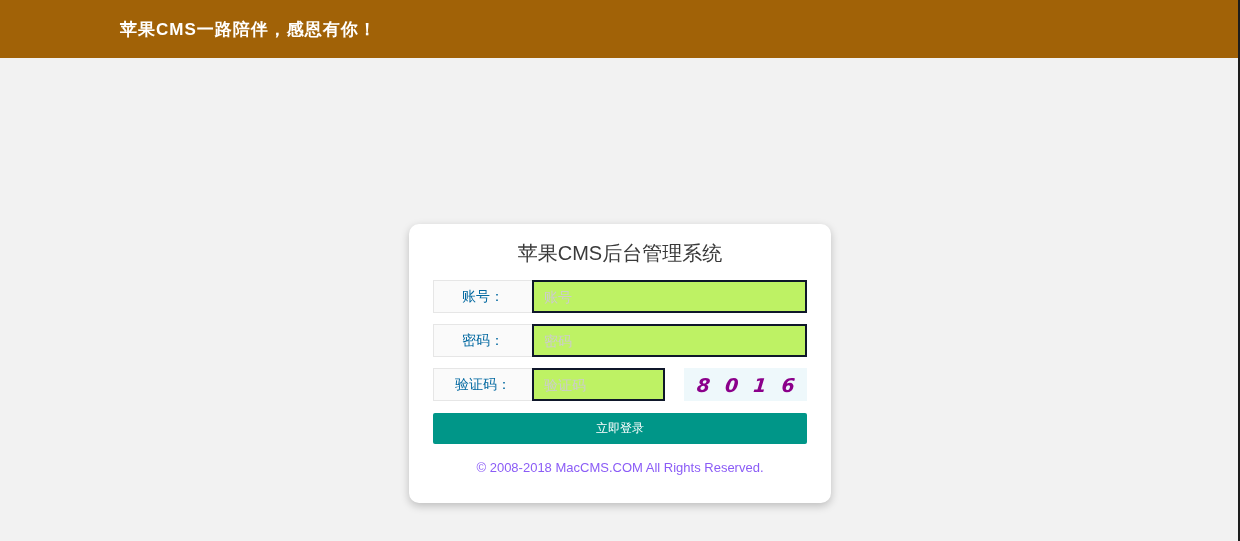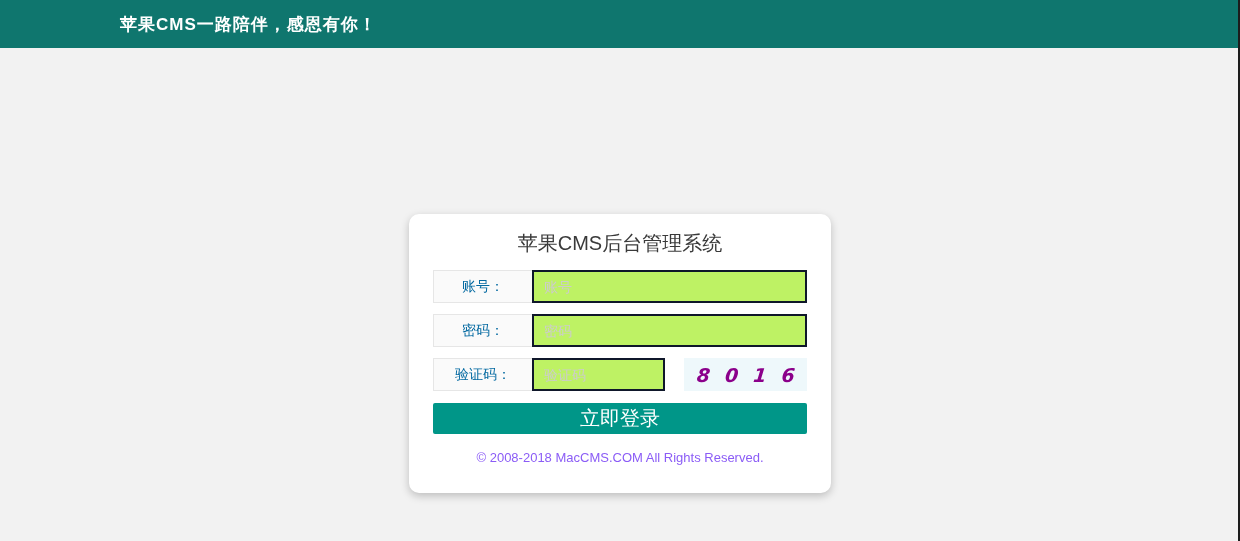--- a/index.html
+++ b/index.html
@@ -3,22 +3,22 @@
 <meta charset="utf-8">
 <style>
   * { box-sizing: border-box; margin: 0; padding: 0; }
   html, body { width: 1240px; height: 541px; overflow: hidden; }
   body {
     font-family: "Liberation Sans", "DejaVu Sans", sans-serif;
     background: #f2f2f2;
     position: relative;
   }
   .topbar {
-    height: 48px;
-    background: #0f766e;
+    height: 58px;
+    background: #a16207;
     display: flex;
     align-items: center;
     padding-left: 120px;
     padding-bottom: 0;
   }
   .topbar-msg {
     color: #ffffff;
     font-size: 17px;
     font-weight: bold;
     letter-spacing: 1px;
@@ -97,21 +97,21 @@
   }
   .submit-btn {
     display: block;
     width: 100%;
     height: 31px;
     margin-top: 12px;
     background: #009688;
     border: none;
     border-radius: 2px;
     color: #ffffff;
-    font-size: 20px;
+    font-size: 12px;
     font-family: "Liberation Sans", sans-serif;
     cursor: pointer;
     text-align: center;
   }
   .card-footer {
     margin-top: 16px;
     text-align: center;
     font-size: 13px;
     color: #8b5cf6;
   }

